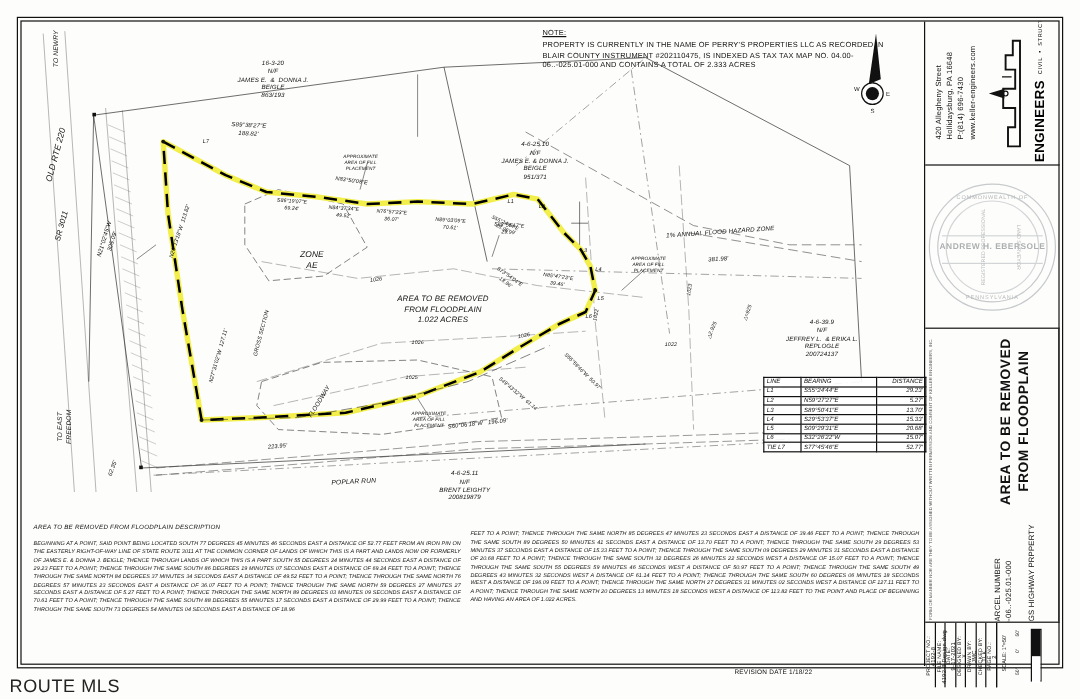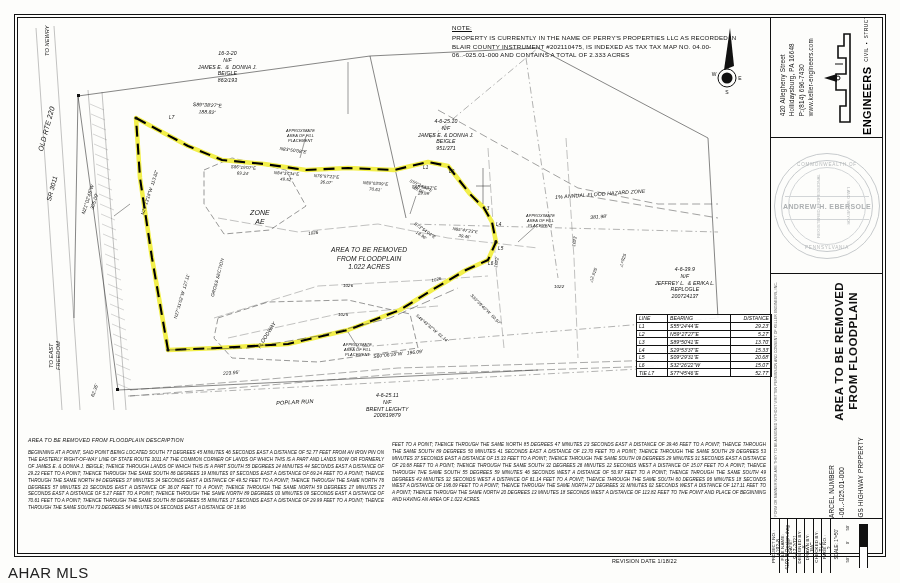--- a/index.html
+++ b/index.html
@@ -625,14 +625,14 @@
           </div>
           <div class="scale-lbl vert" style="left:14px;top:6px;">50'</div>
           <div class="scale-lbl vert" style="left:14px;top:22px;">0'</div>
           <div class="scale-lbl vert" style="left:14px;top:38px;">50'</div>
           <div class="scale-lbl vert" style="left:3px;top:10px;font-size:4.6px;">SCALE: 1"=50'</div>
         </div>
       </div>
     </div>
   </div>
 
-  <div class="watermark">AHAR MLS</div>
+  <div class="watermark">ROUTE MLS</div>
 </div>
 
 </body></html>

